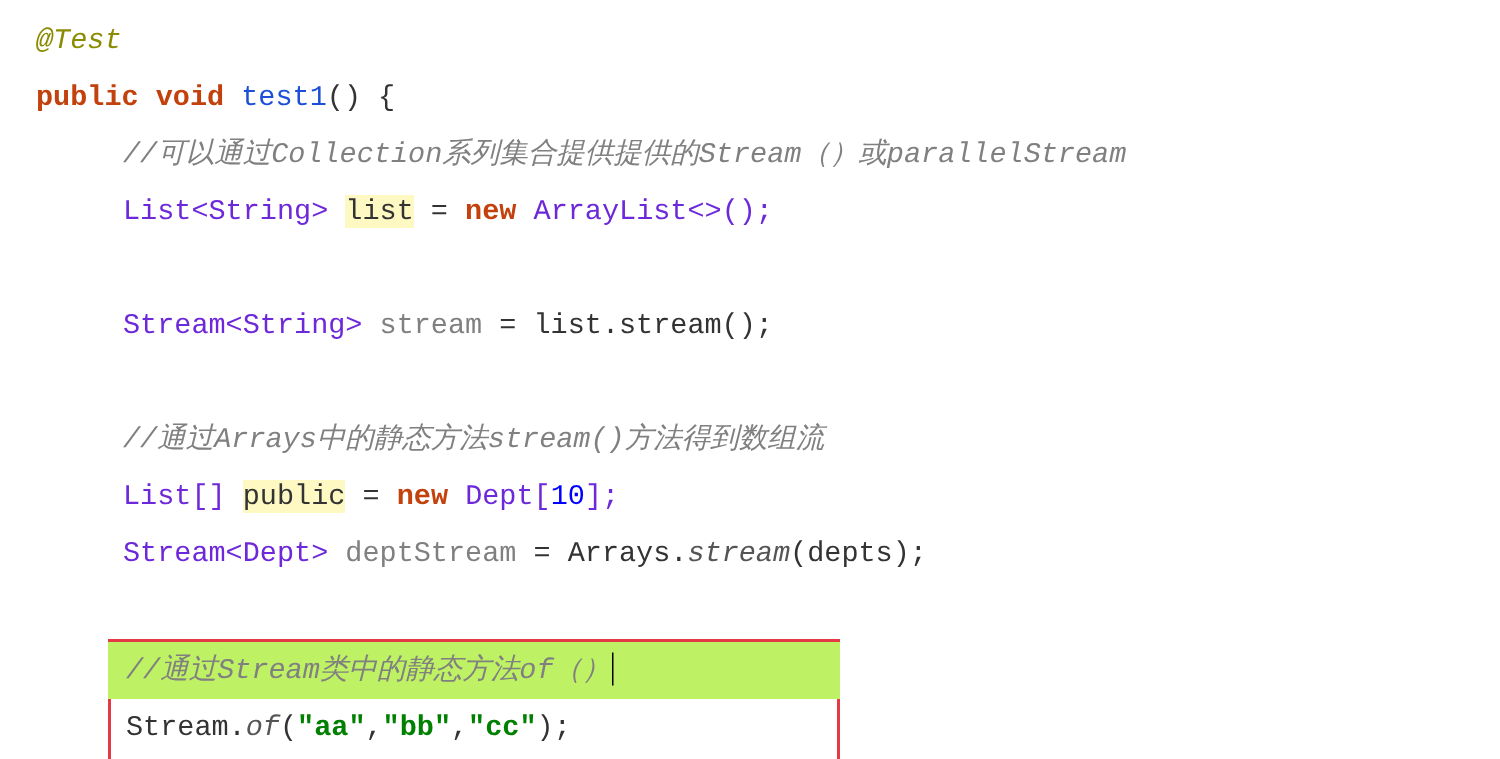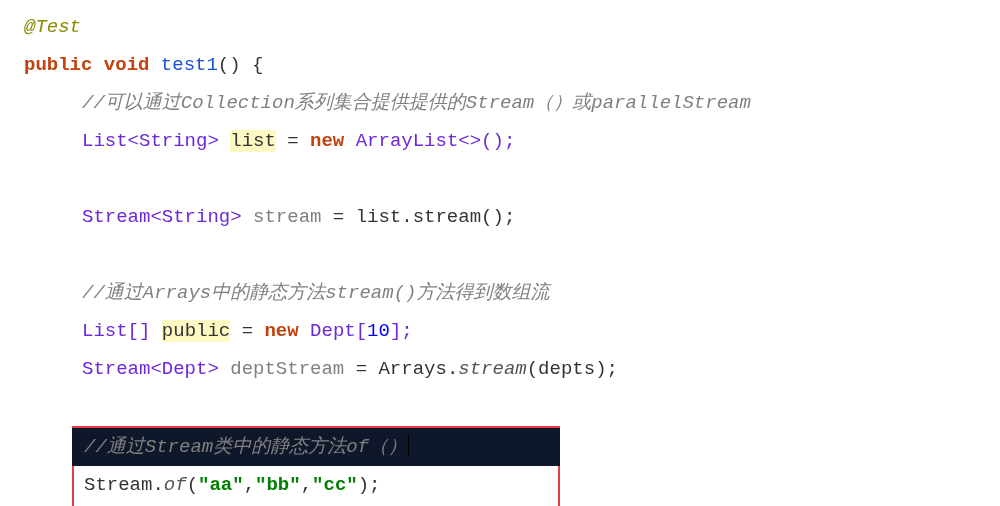--- a/index.html
+++ b/index.html
@@ -21,21 +21,21 @@
     .ident { color: #333; text-align: right; }
     .method-decl { color: #1d4ed8; }
     .var-unused { color: #808080; }
     .comment { color: #808080; font-style: italic; }
     .num { color: #0000ff; text-align: center; }
     .string { color: #008000; font-weight: bold; }
     .method-static { color: #555; font-style: italic; }
     .op { color: #333; }
     .highlight-yellow { background-color: #fef9c3; }
     .highlight-line { 
-      background-color: #0f172a; 
+      background-color: #bef264; 
       display: inline-block;
       width: 100%;
     }
     .red-box {
       border: 2px solid #e63946;
       margin-left: 48px;
       margin-right: 440px;
       padding: 0 10px 6px 0;
       position: relative;
     }

